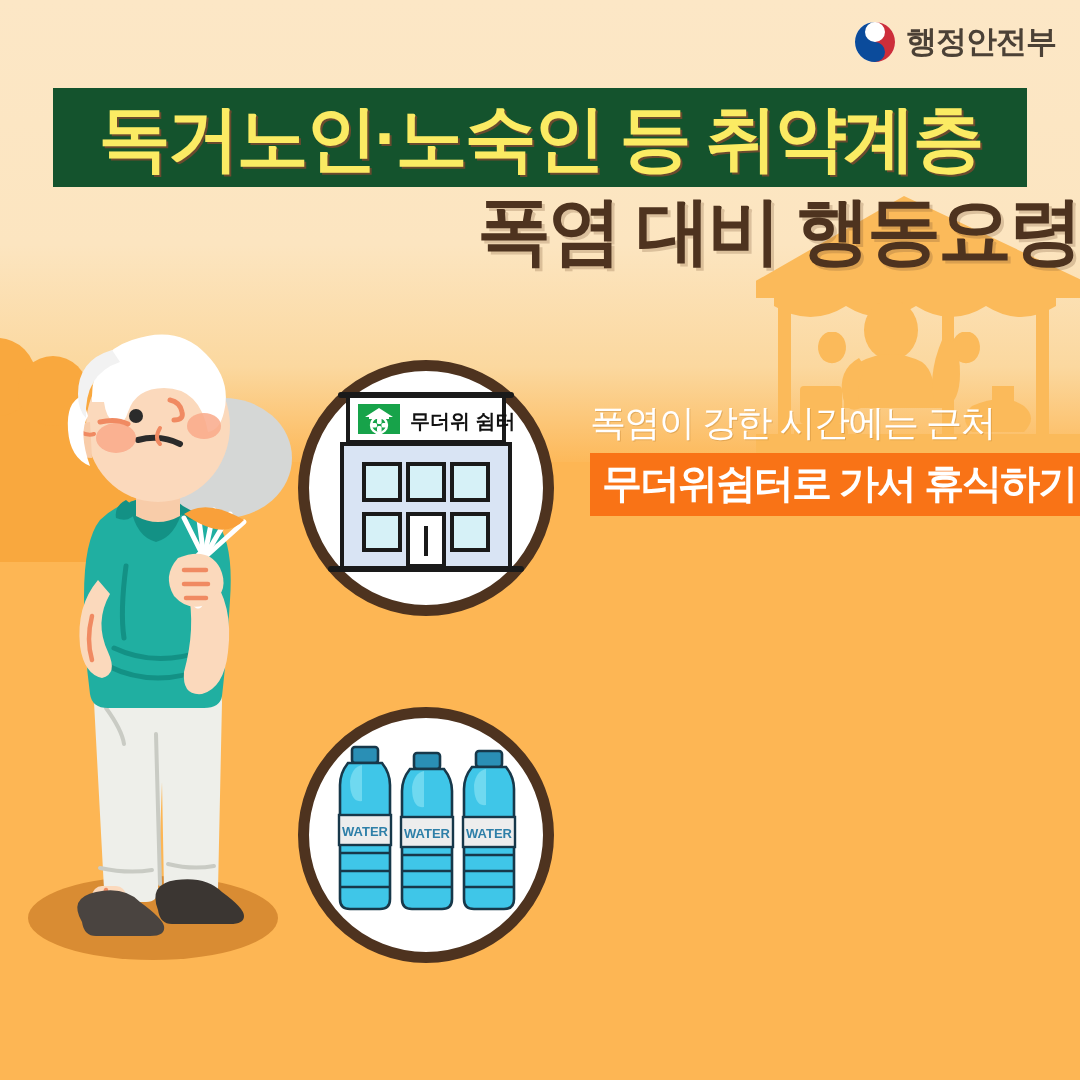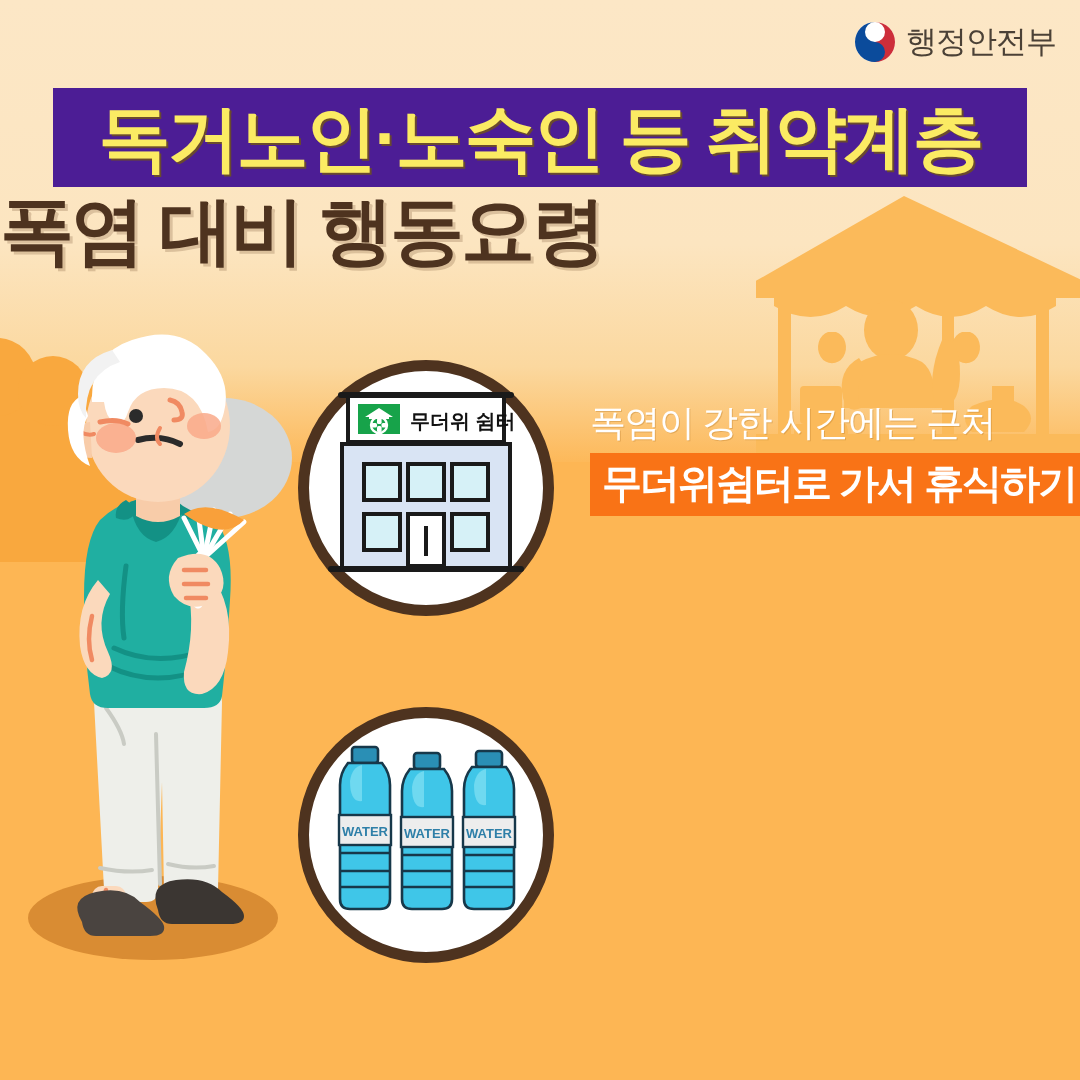--- a/index.html
+++ b/index.html
@@ -38,36 +38,36 @@
   
   .pavilion{position:absolute;right:-6px;top:190px;width:330px;height:270px;}
 
   
   .gov-logo{
     position:absolute;right:24px;top:16px;height:52px;
     display:flex;align-items:center;gap:10px;
   }
   .gov-logo .taegeuk{width:42px;height:42px;flex:0 0 auto;}
   .gov-logo .gov-name{
-    font-size:31px;font-weight:400;color:#4B4136;letter-spacing:-1px;white-space:nowrap;
+    font-size:31px;font-weight:700;color:#4B4136;letter-spacing:-1px;white-space:nowrap;
   }
 
   
   .title-band{
     position:absolute;left:53px;top:88px;width:974px;height:99px;
-    background:#4c1d95;
+    background:#14532d;
     display:flex;align-items:center;justify-content:center;
   }
   .title-band .t1{
     font-size:72px;font-weight:900;color:#FBEB63;letter-spacing:-3px;
     white-space:nowrap;line-height:1;
     text-shadow:2px 2px 0 #6a4a2e;
   }
   .title-2{
-    position:absolute;left:0;top:192px;width:1080px;text-align:left;
+    position:absolute;left:0;top:192px;width:1080px;text-align:right;
     font-size:74px;font-weight:900;color:#4E331F;letter-spacing:-3px;
     line-height:1.05;z-index:5;
     text-shadow:3px 3px 0 rgba(120,85,50,.25);
   }
 
   
   .item{position:absolute;left:0;width:1080px;height:300px;}
   .item-1{top:348px;}
   .item-2{top:695px;}
 

